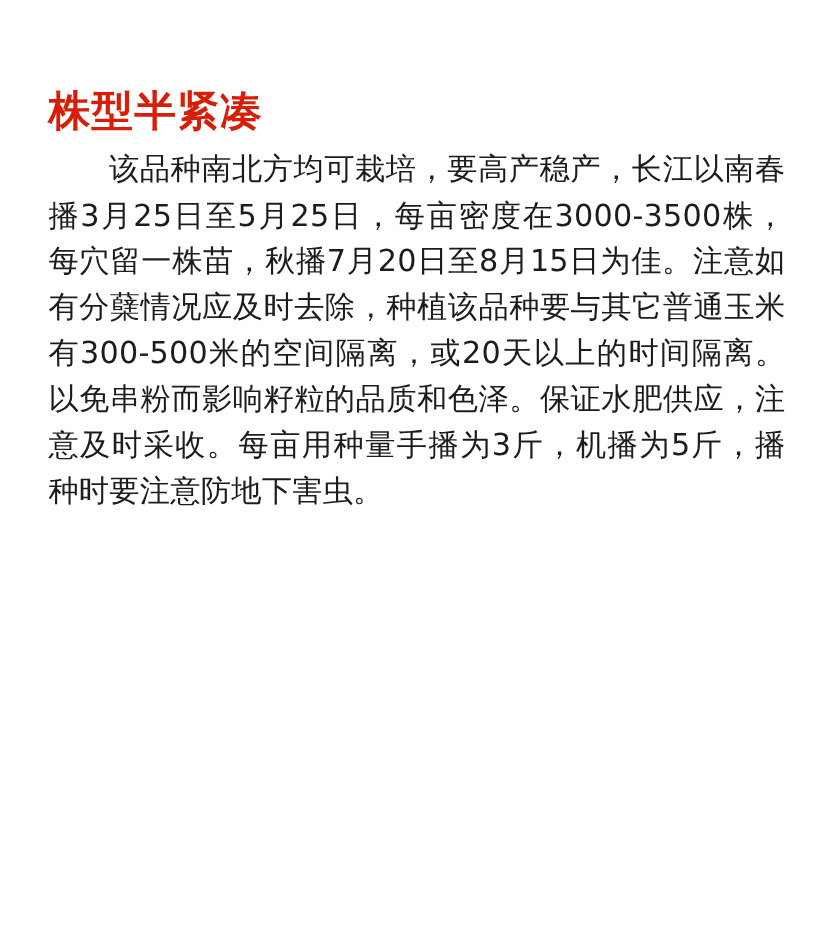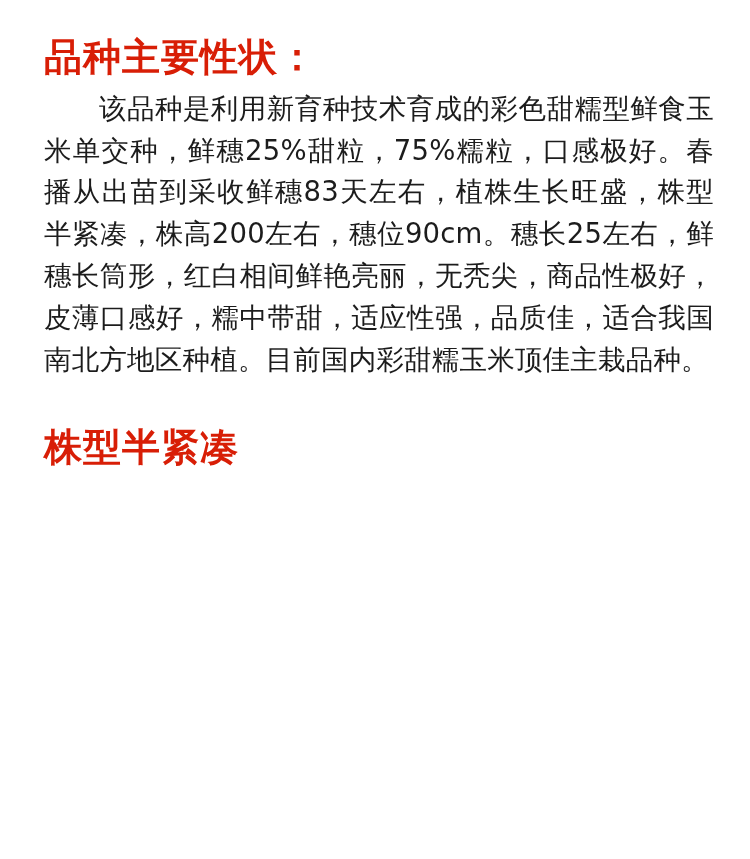--- a/index.html
+++ b/index.html
@@ -53,22 +53,19 @@
   }
   .section-two .section-heading {
     margin-bottom: 12px;
   }
 </style>
 </head>
 <body>
 
 <div class="page">
 
-  <div class="section section-one">
-    <h1 class="section-heading">品种主要性状：</h1>
-    <p class="section-body">该品种是利用新育种技术育成的彩色甜糯型鲜食玉米单交种，鲜穗25%甜粒，75%糯粒，口感极好。春播从出苗到采收鲜穗83天左右，植株生长旺盛，株型半紧凑，株高200左右，穗位90cm。穗长25左右，鲜穗长筒形，红白相间鲜艳亮丽，无秃尖，商品性极好，皮薄口感好，糯中带甜，适应性强，品质佳，适合我国南北方地区种植。目前国内彩甜糯玉米顶佳主栽品种。</p>
-  </div>
 
   <div class="section section-two">
     <h1 class="section-heading">株型半紧凑</h1>
+    <p class="section-body">该品种南北方均可栽培，要高产稳产，长江以南春播3月25日至5月25日，每亩密度在3000-3500株，每穴留一株苗，秋播7月20日至8月15日为佳。注意如有分蘖情况应及时去除，种植该品种要与其它普通玉米有300-500米的空间隔离，或20天以上的时间隔离。以免串粉而影响籽粒的品质和色泽。保证水肥供应，注意及时采收。每亩用种量手播为3斤，机播为5斤，播种时要注意防地下害虫。</p>
   </div>
 
 </div>
 
 </body></html>

